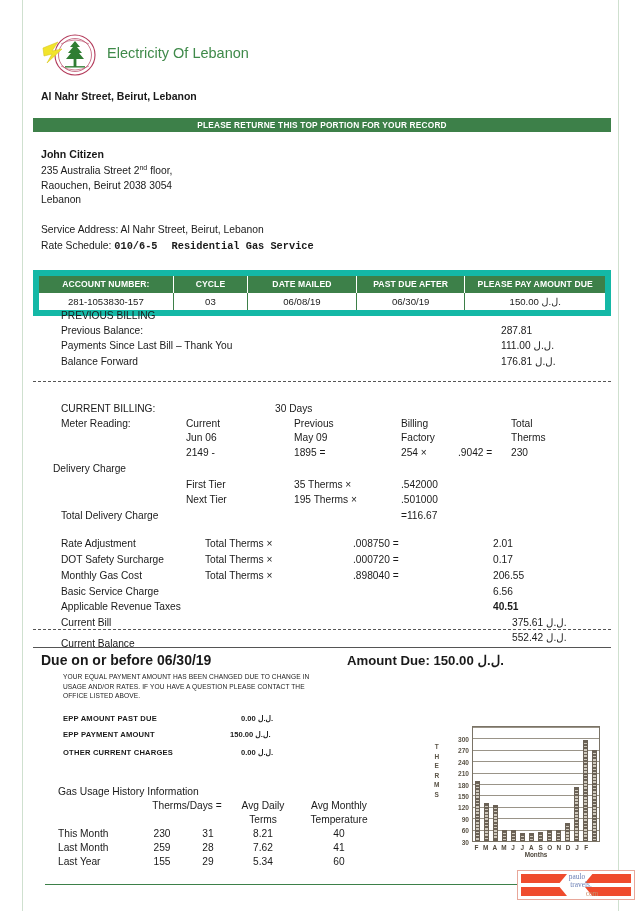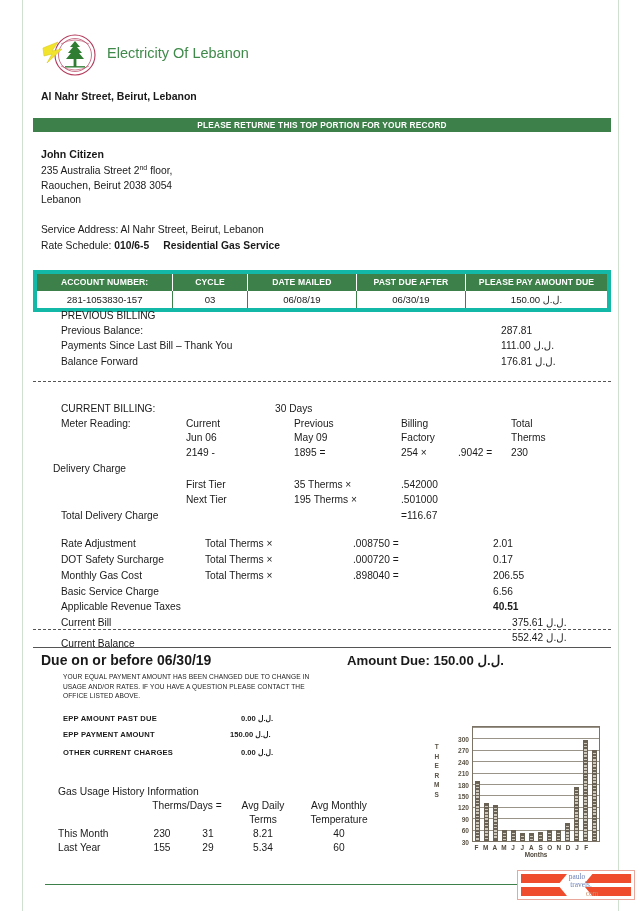--- a/index.html
+++ b/index.html
@@ -43,38 +43,38 @@
     background:#3d8049;color:#fff;
     font-size:8.3px;font-weight:bold;letter-spacing:.2px;
     text-align:center;line-height:14px;
   }
 
   
   .cust{position:absolute;left:18px;top:147px;font-size:10.3px;line-height:14.2px;}
   .cust .nm{font-weight:bold;font-size:10.6px;}
   .cust sup{font-size:7px;vertical-align:super;}
   .svc{position:absolute;left:18px;top:222px;font-size:10.3px;line-height:15.5px;}
-  .svc b{font-weight:bold;}
+  .svc b{font-weight:bold;font-family:Liberation Mono, monospace;}
   .svc .gap{display:inline-block;width:14px;}
 
   
   .acct{position:absolute;left:10px;top:270px;width:578px;}
   .acct table{border-collapse:collapse;width:100%;}
   .acct th{
     background:#3d8049;color:#fff;font-size:8.6px;font-weight:bold;
     padding:3px 0;text-align:center;border-right:1px solid #fff;letter-spacing:.1px;
   }
   .acct th:last-child{border-right:none;}
   .acct td{
     font-size:9.6px;text-align:center;padding:3px 0;
     border-right:1px solid #3d8049;
   }
   .acct td:last-child{border-right:none;}
   .acct tbody tr{border:1px solid #3d8049;}
-  .acct table{border:4px solid #14b8a6;}
+  .acct table{border:6px solid #14b8a6;}
   .dash{
     position:absolute;left:10px;width:578px;height:0;
     border-top:1px dashed #555;
   }
   .solid{
     position:absolute;left:10px;width:578px;height:0;
     border-top:1px solid #555;
   }
   .lbl{position:absolute;font-size:10.2px;}
   .val{position:absolute;font-size:10.2px;}
@@ -329,20 +329,27 @@
               <td></td>
         <td class="c">Terms</td>
         <td class="c">Temperature</td>
       </tr>
       <tr>
         <td>This Month</td>
         <td class="c" style="width:48px">230</td>
         <td class="c" style="width:44px">31</td>
         <td class="c">8.21</td>
         <td class="c">40</td>
+      </tr>
+      <tr>
+        <td>Last Month</td>
+        <td class="c">259</td>
+        <td class="c">28</td>
+        <td class="c">7.62</td>
+        <td class="c">41</td>
       </tr>
       <tr>
         <td>Last Year</td>
         <td class="c">155</td>
         <td class="c">29</td>
         <td class="c">5.34</td>
         <td class="c">60</td>
       </tr>
     </tbody>
         </table>

